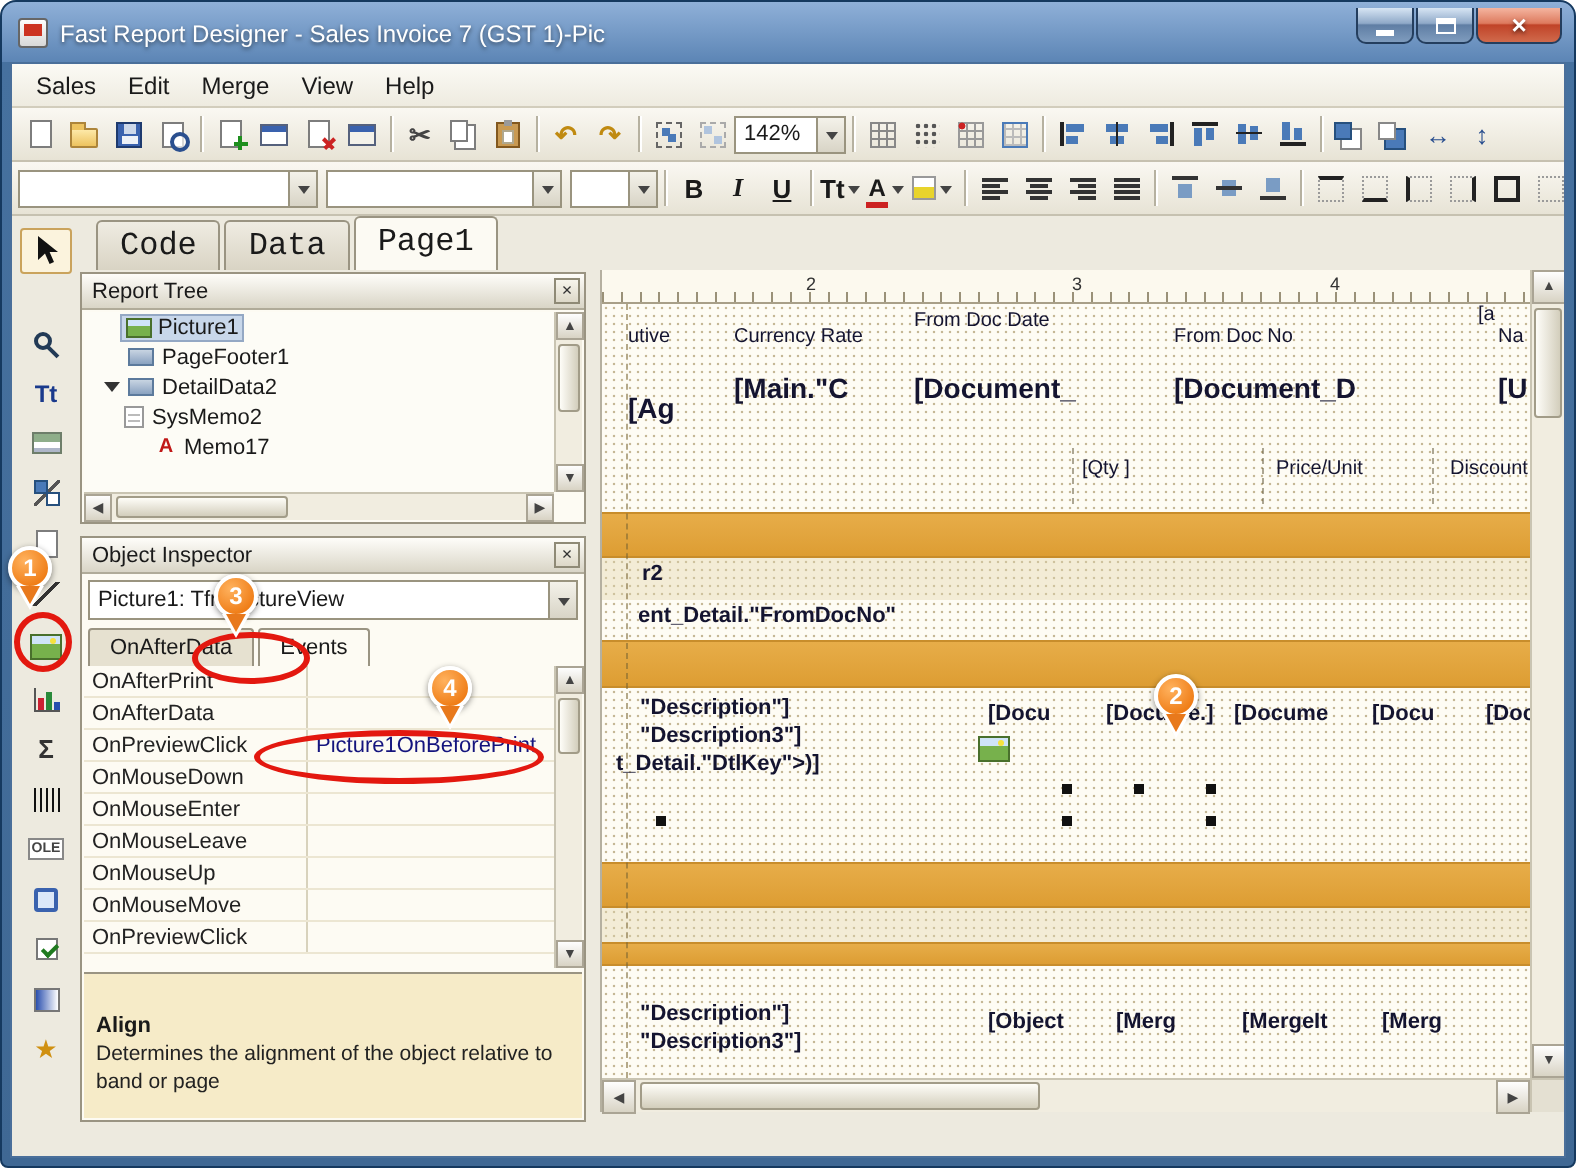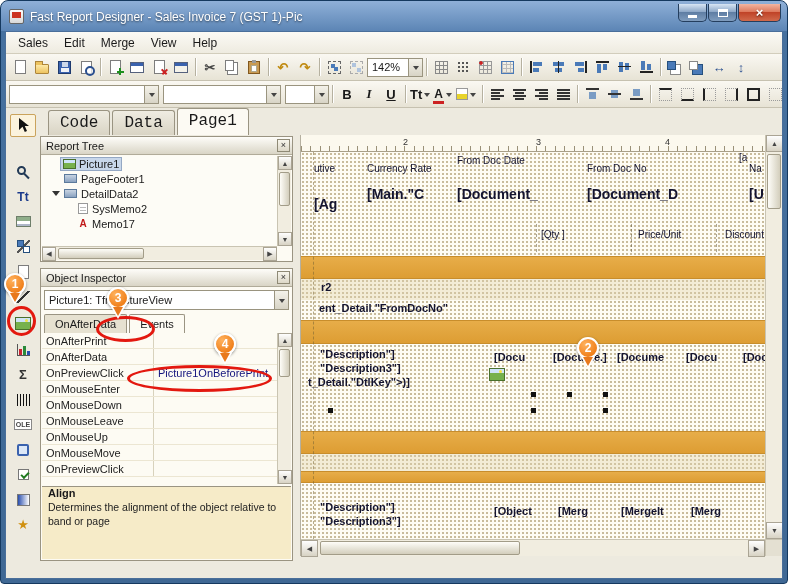--- a/index.html
+++ b/index.html
@@ -142,21 +142,21 @@
 .insp-combo{position:absolute;top:21px;left:3px;right:3px;height:20px;}
 .insp-tabs{position:absolute;top:43px;left:3px;height:21px;display:flex;align-items:flex-end;}
 .itab{font-size:11px;padding:3px 10px;border:1px solid #9a9482;border-bottom:none;border-radius:2px 2px 0 0;background:#e6e1d0;margin-right:2px;}
 .itab.active{background:#fdfbf3;}
 .ev-area{position:absolute;top:64px;left:1px;right:15px;height:151px;background:#fdfbf3;font-size:11px;overflow:hidden;}
 .ev-row{height:16px;display:flex;border-bottom:1px solid #ece6d2;}
 .ev-name{width:112px;border-right:1px solid #d8d2bc;padding:2px 0 0 4px;color:#222;}
 .ev-val{flex:1;padding:2px 0 0 4px;color:#14147e;}
 .ev-val.set{font-weight:normal;}
 .insp-vscroll{position:absolute;top:64px;right:1px;width:14px;height:151px;}
-.help-box{position:absolute;left:1px;right:1px;bottom:1px;top:217px;background:#f6ebc8;border-top:1px solid #9a9482;padding:0 6px;}
+.help-box{position:absolute;left:1px;right:1px;bottom:1px;top:217px;background:#f6ebc8;border-top:1px solid #9a9482;padding:20px 6px;}
 .help-title{font-weight:bold;font-size:11px;}
 .help-text{font-size:10.5px;line-height:1.3;margin-top:2px;color:#222;}
 
 .design{position:absolute;left:294px;top:103px;right:0;bottom:22px;border-left:1px solid #b5b0a0;}
 .ruler{position:absolute;top:0;left:0;right:17px;height:17px;background:#fcf9ee;border-bottom:1px solid #a89f88;
  background-image:repeating-linear-gradient(90deg,#9a9178 0 1px,transparent 1px 9.4px);background-size:100% 5px;background-position:0 100%;background-repeat:no-repeat;}
 .rnum{position:absolute;top:2px;font-size:9px;color:#333;}
 .dcontent{position:absolute;top:17px;left:0;right:17px;bottom:17px;overflow:hidden;background:#f3ecd6;}
 .row{position:absolute;left:0;right:0;}
 .gridded{background-color:#fefcf4;background-image:radial-gradient(circle,rgba(140,115,55,.5) .7px,transparent .8px);background-size:4px 4px;}
@@ -466,21 +466,21 @@
         </div>
         <div class="tree-row" style="padding-left:22px">
           <span class="tr-band"></span>
             <span>PageFooter1</span>
         </div>
         <div class="tree-row" style="padding-left:10px">
           <span class="chev"></span>
           <span class="tr-band"></span>
             <span>DetailData2</span>
         </div>
-        <div class="tree-row" style="padding-left:36px">
+        <div class="tree-row" style="padding-left:20px">
           <span class="tr-memo"></span>
             <span>SysMemo2</span>
         </div>
         <div class="tree-row" style="padding-left:36px">
           <span class="tr-A">A</span>
             <span>Memo17</span>
         </div>
       </div>
       <div class="tree-vscroll sb-v">
         <span class="sbtn" style="width:14px;height:14px">▲</span>
@@ -518,25 +518,25 @@
           </div>
         <div class="ev-row">
             <div class="ev-name">OnAfterData</div>
             <div class="ev-val"></div>
           </div>
         <div class="ev-row">
             <div class="ev-name">OnPreviewClick</div>
             <div class="ev-val set">Picture1OnBeforePrint</div>
           </div>
         <div class="ev-row">
+            <div class="ev-name">OnMouseDown</div>
+            <div class="ev-val"></div>
+          </div>
+        <div class="ev-row">
             <div class="ev-name">OnMouseEnter</div>
-            <div class="ev-val"></div>
-          </div>
-        <div class="ev-row">
-            <div class="ev-name">OnMouseDown</div>
             <div class="ev-val"></div>
           </div>
         <div class="ev-row">
             <div class="ev-name">OnMouseLeave</div>
             <div class="ev-val"></div>
           </div>
         <div class="ev-row">
             <div class="ev-name">OnMouseUp</div>
             <div class="ev-val"></div>
           </div>

